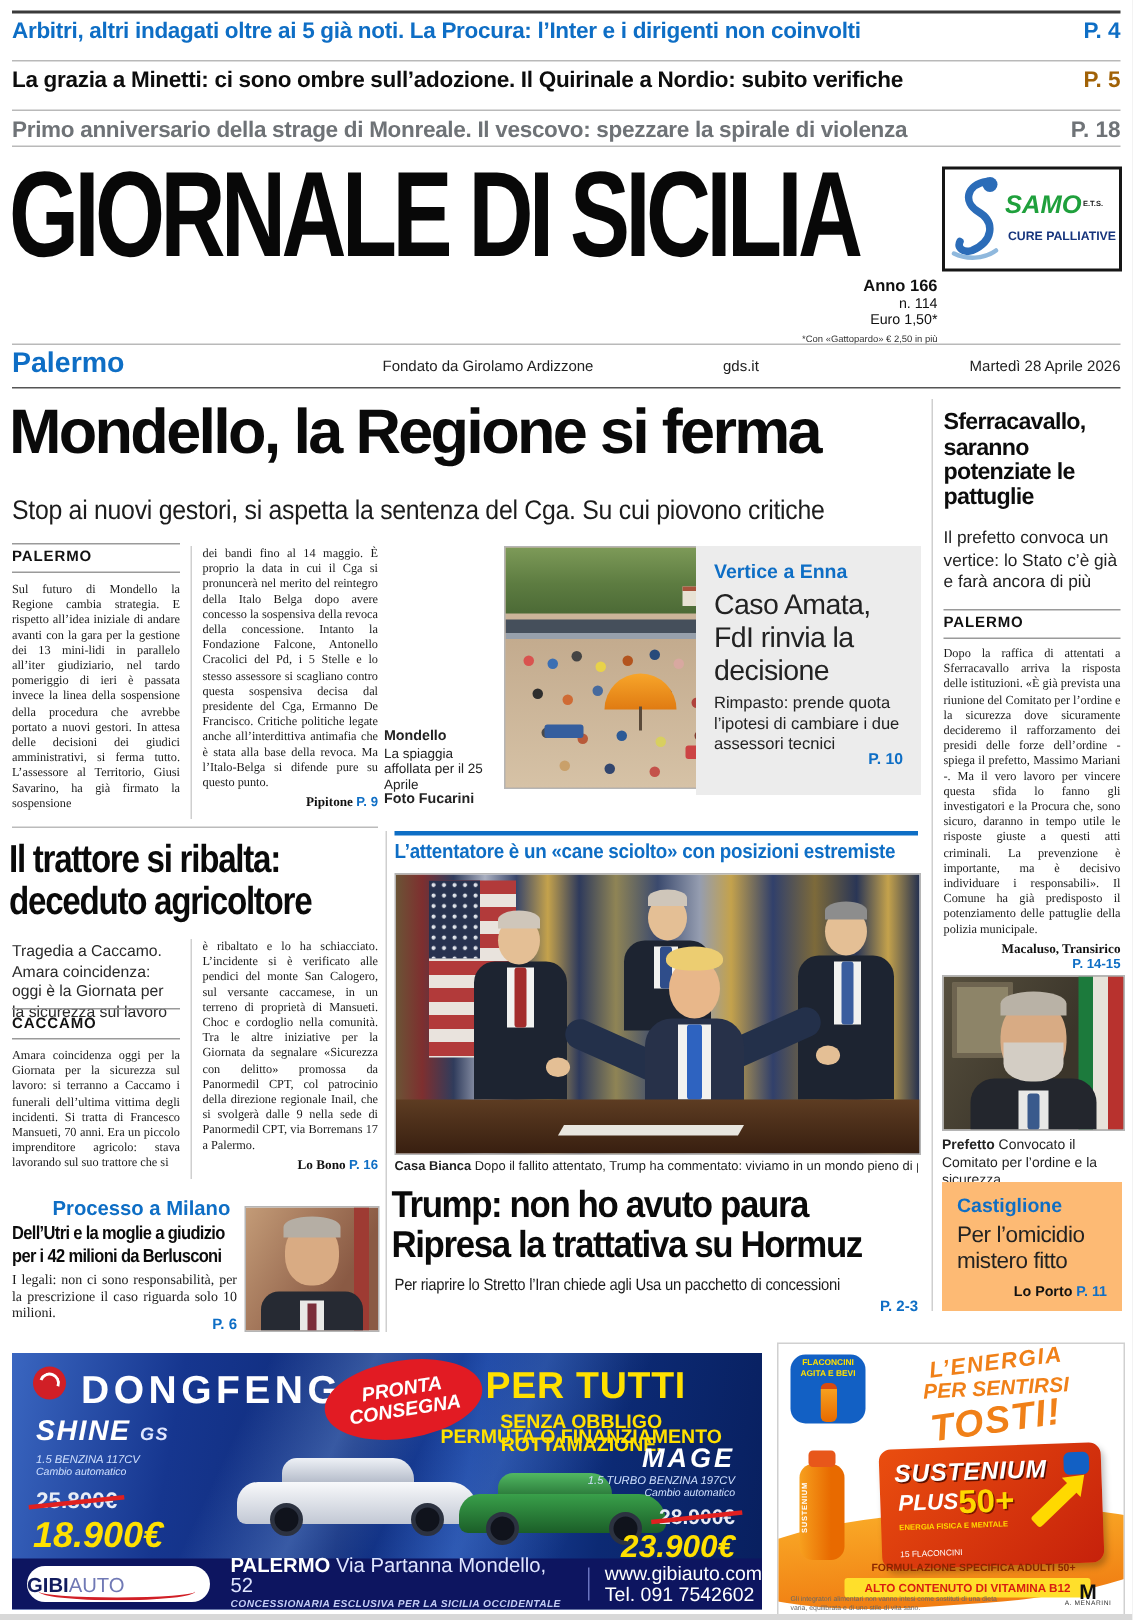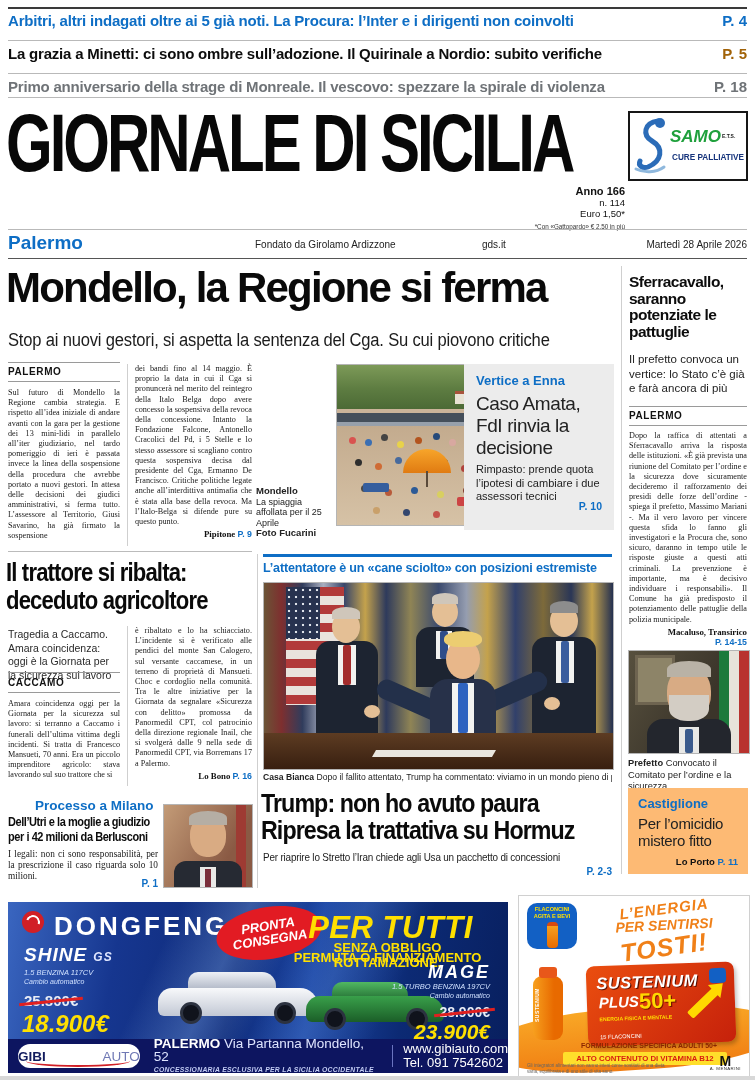--- a/index.html
+++ b/index.html
@@ -157,41 +157,41 @@
   .df-m1 .gs{font-size:12px;color:#dfe6ff;}
   .df-s1{position:absolute;left:16px;top:66px;font-size:7.5px;font-style:italic;color:#cfe0ff;}
   .df-s2{position:absolute;left:16px;top:76px;font-size:7px;font-style:italic;color:#cfe0ff;}
   .df-old{position:relative;font-size:15px;font-weight:bold;color:#e8ecf5;display:inline-block;}
   .df-old:after{content:"";position:absolute;left:-5px;right:-5px;top:45%;height:3px;background:#e02020;transform:rotate(-6deg);}
   #df-old1{position:absolute;left:16px;top:90px;}
   .df-new{font-style:italic;font-weight:bold;color:#ffe000;}
   #df-new1{position:absolute;left:14px;top:108px;font-size:24px;}
   #df-promo1{position:absolute;left:14px;top:143px;font-size:9px;font-style:italic;font-weight:bold;color:#ffe000;text-shadow:.6px .6px 0 #b00;}
   #df-promo2{position:absolute;left:14px;top:154px;font-size:11px;font-style:italic;font-weight:bold;color:#ffe000;text-shadow:.6px .6px 0 #b00;}
-  #df-offer{position:absolute;left:285px;top:8px;width:195px;text-align:center;font-style:italic;font-weight:bold;color:#ffe000;font-size:31px;letter-spacing:.5px;}
+  #df-offer{position:absolute;left:285px;top:8px;width:195px;text-align:center;font-weight:bold;color:#ffe000;font-size:25px;letter-spacing:.5px;}
   .df-offersub{position:absolute;left:282px;width:195px;text-align:center;font-size:13px;font-weight:bold;color:#ffe000;}
   #df-m2{position:absolute;right:18px;top:60px;font-size:18px;font-weight:bold;font-style:italic;letter-spacing:2px;}
   #df-s3{position:absolute;right:18px;top:80px;font-size:7.5px;font-style:italic;color:#cfe0ff;}
   #df-s4{position:absolute;right:18px;top:90px;font-size:7px;font-style:italic;color:#cfe0ff;}
   #df-old2{position:absolute;right:18px;top:101px;}
   #df-new2{position:absolute;right:18px;top:118px;font-size:21px;}
   #df-note{position:absolute;right:16px;top:148px;font-size:8.5px;font-style:italic;font-weight:bold;color:#f0a030;}
   .car{position:absolute;}
   .car .body{position:absolute;bottom:8px;left:0;right:0;height:28px;border-radius:14px 18px 6px 6px;}
   .car .cab{position:absolute;bottom:32px;height:20px;border-radius:10px 14px 0 0;}
   .car .wh{position:absolute;bottom:0;width:16px;height:16px;border-radius:50%;background:#10131c;border:3px solid #2c3240;}
   #car-white{left:150px;top:66px;width:160px;height:56px;}
   #car-white .body{background:linear-gradient(#f8f9fb,#c2c8d4);}
   #car-white .cab{left:30px;width:88px;background:linear-gradient(#eef1f6,#a8b0c0);}
   #car-green{left:298px;top:78px;width:138px;height:50px;}
   #car-green .body{background:linear-gradient(#39a04a,#1b5e28);height:26px;}
   #car-green .cab{left:26px;width:76px;background:linear-gradient(#51b862,#246e33);height:18px;bottom:30px;}
   #df-footer{position:absolute;left:0;bottom:0;width:500px;height:34px;background:#0d1560;display:flex;align-items:center;}
   .gibi-pill{position:relative;margin-left:10px;width:122px;height:24px;background:#fff;border-radius:12px;
-     display:flex;align-items:center;justify-content:space-between;font-size:13.5px;}
+     display:flex;align-items:center;justify-content:flex-start;font-size:13.5px;}
   .gibi-pill .g1{font-weight:bold;color:#121c5e;}
   .gibi-pill .g2{color:#7079b5;}
   .gibi-pill:after{content:"";position:absolute;left:8px;bottom:1px;width:104px;height:10px;
      border-bottom:2.5px solid #d11f26;border-radius:50%;}
   .df-addr{margin-left:14px;line-height:13px;}
   .df-addr .l1{font-size:13.5px;}
   .df-addr .l1 b{font-weight:bold;}
   .df-addr .l1 span.lt{font-weight:normal;color:#dfe5ff;}
   .df-addr .l2{font-size:6.8px;font-style:italic;font-weight:bold;color:#c3cdf5;letter-spacing:.3px;}
   .df-div{width:1px;height:22px;background:#6a74c0;margin:0 10px;}
@@ -352,21 +352,21 @@
   <div class="abs serif" id="tr-col1">Amara coincidenza oggi per la Giornata per la sicurezza sul lavoro: si terranno a Caccamo i funerali dell’ultima vittima degli incidenti. Si tratta di Francesco Mansueti, 70 anni. Era un piccolo imprenditore agricolo: stava lavorando sul suo trattore che si</div>
   <div class="vrule" style="left:127px;top:626px;height:160px"></div>
   <div class="abs" id="tr-col2">
     <div class="serif">è ribaltato e lo ha schiacciato. L’incidente si è verificato alle pendici del monte San Calogero, sul versante caccamese, in un terreno di proprietà di Mansueti. Choc e cordoglio nella comunità. Tra le altre iniziative per la Giornata da segnalare «Sicurezza con delitto» promossa da Panormedil CPT, col patrocinio della direzione regionale Inail, che si svolgerà dalle 9 nella sede di Panormedil CPT, via Borremans 17 a Palermo.</div>
     <div class="byl"><b>Lo Bono</b> <span class="pg">P. 16</span></div>
   </div>
 
   <div class="abs blue" id="mi-kick">Processo a Milano</div>
   <div class="abs" id="mi-hl">Dell’Utri e la moglie a giudizio per i 42 milioni da Berlusconi</div>
   <div class="abs serif" id="mi-body" style="font-size:9.3px;line-height:11px">I legali: non ci sono responsabilità, per la prescrizione il caso riguarda solo 10 milioni.</div>
-  <div class="abs blue" id="mi-pg">P. 1</div>
+  <div class="abs blue" id="mi-pg">P. 6</div>
   <div class="photo" id="ph-dellutri">
     <div class="du-strip"></div>
     <div class="du-suit"></div>
     <div class="du-shirt"></div>
     <div class="du-tie"></div>
     <div class="du-head"></div>
     <div class="du-hair"></div>
   </div>
 
   <div class="abs" style="left:263px;top:554px;width:349px;height:2.5px;background:#0e6ec5"></div>

